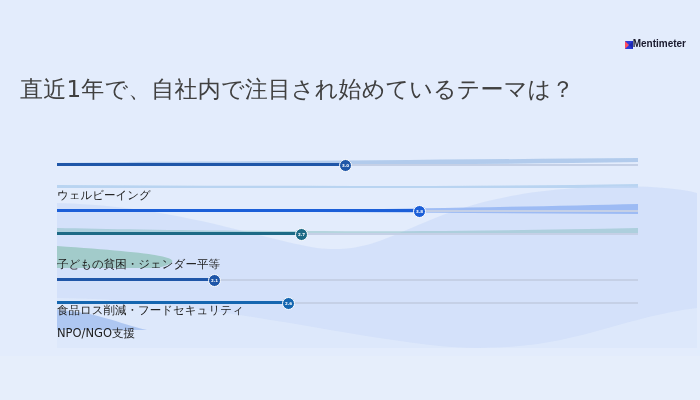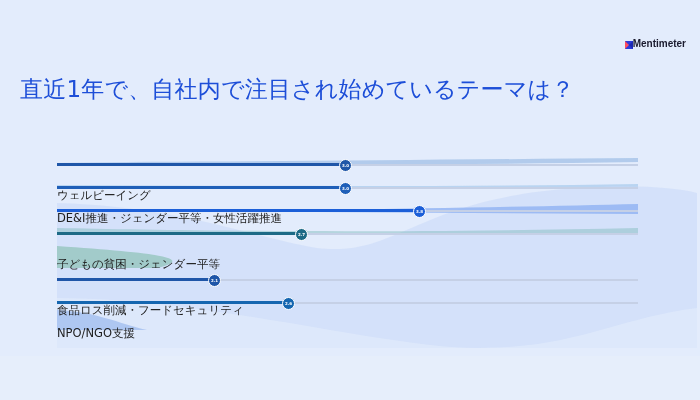--- a/index.html
+++ b/index.html
@@ -12,21 +12,21 @@
     position:absolute; left:0; top:0; width:700px; height:356px;
     background:#e3ecfc;
   }
   .logo {
     position:absolute; right:14px; top:38px; display:flex; align-items:center; gap:0;
     font-family:"Liberation Sans", sans-serif; font-size:10px; font-weight:bold; color:#1a1a2e;
   }
   .logo-mark { width:8px; height:8px; position:relative; }
   .title {
     position:absolute; left:20px; top:74px;
-    font-size:23px; color:#1d4ed8; font-weight:normal; letter-spacing:0.2px;
+    font-size:23px; color:#404040; font-weight:normal; letter-spacing:0.2px;
     font-family:"DejaVu Sans", sans-serif;
   }
   .chart { position:absolute; left:57px; top:148px; width:581px; height:190px; }
   .bg-svg { position:absolute; left:0; top:0; }
   .row { position:absolute; left:0; width:581px; height:23px; }
   .label {
     position:absolute; left:0; top:0; font-size:11.5px; color:#1d1d1d; white-space:nowrap;
     font-family:"DejaVu Sans", sans-serif;
     margin-top:40px;
   }
@@ -72,26 +72,20 @@
       <path d="M0,162 C40,164 60,175 90,182 L0,182 Z" fill="#8fb0ec" opacity="0.6"></path>
     </svg>
 
     <div class="row" style="top:0px">
       <div class="label">ウェルビーイング</div>
       <div class="track"></div>
       <div class="bar" style="width:289px;background:#1f56a8"></div>
       <div class="marker" style="left:289px;background:#1f56a8">3.0</div>
     </div>
 
-    <div class="row" style="top:23px">
-      <div class="label">DE&amp;I推進・ジェンダー平等・女性活躍推進</div>
-      <div class="track"></div>
-      <div class="bar" style="width:289px;background:#1f5fb8"></div>
-      <div class="marker" style="left:289px;background:#1f5fb8">3.0</div>
-    </div>
 
     <div class="row" style="top:46px">
       <div class="track"></div>
       <div class="bar" style="width:363px;background:#1c5fd8"></div>
       <div class="marker" style="left:363px;background:#1c5fd8">3.8</div>
     </div>
 
     <div class="row" style="top:69px">
       <div class="label">子どもの貧困・ジェンダー平等</div>
       <div class="track"></div>

